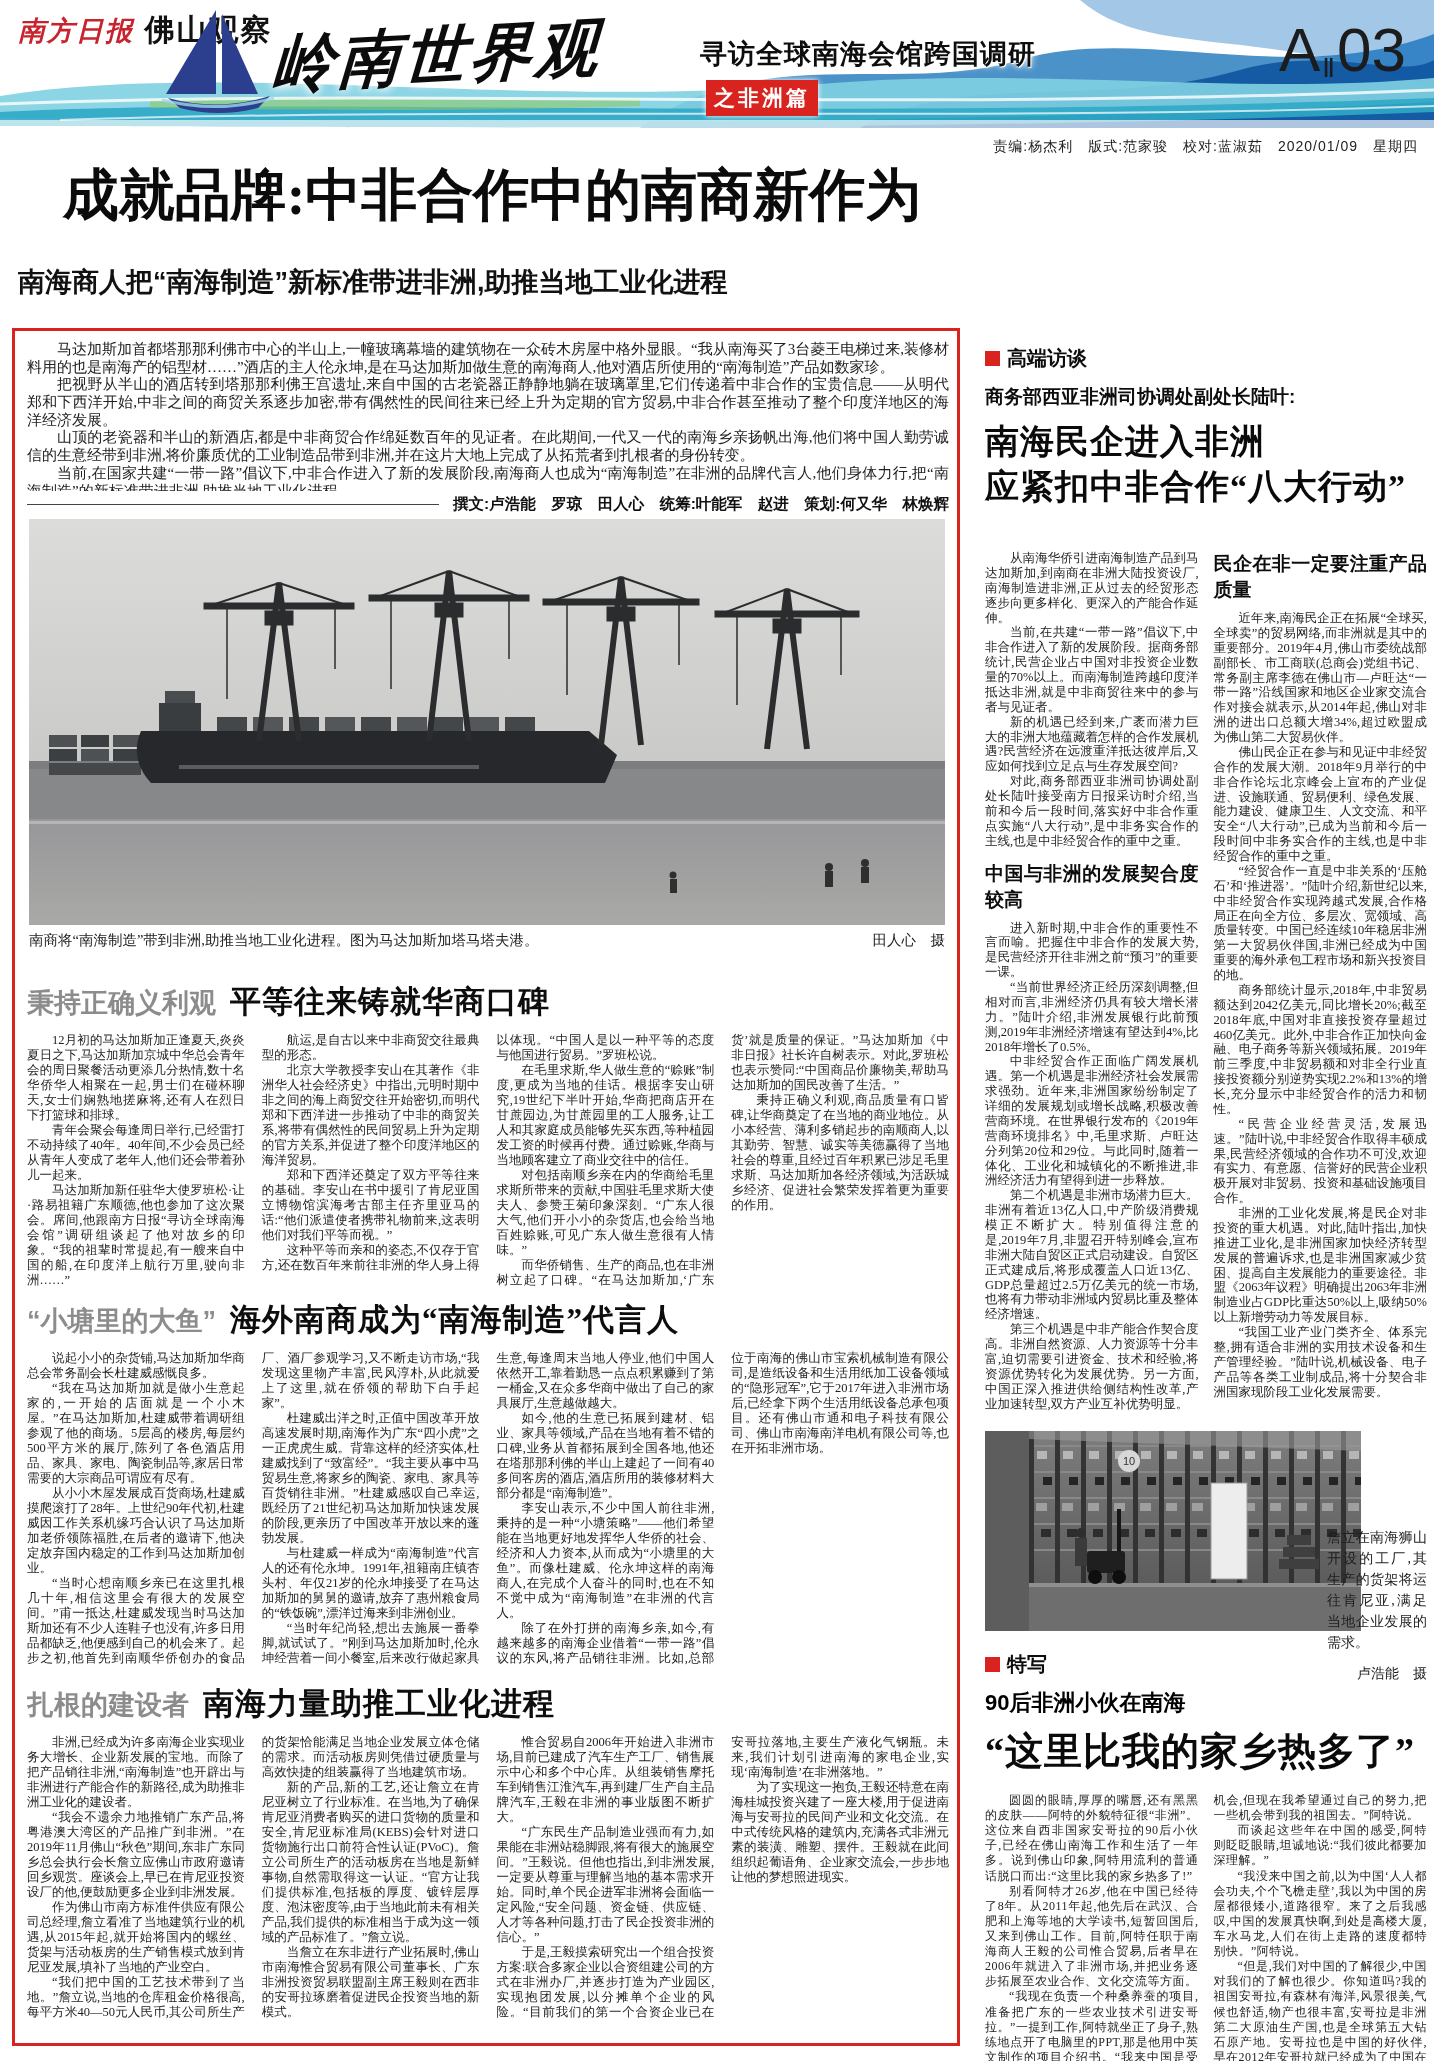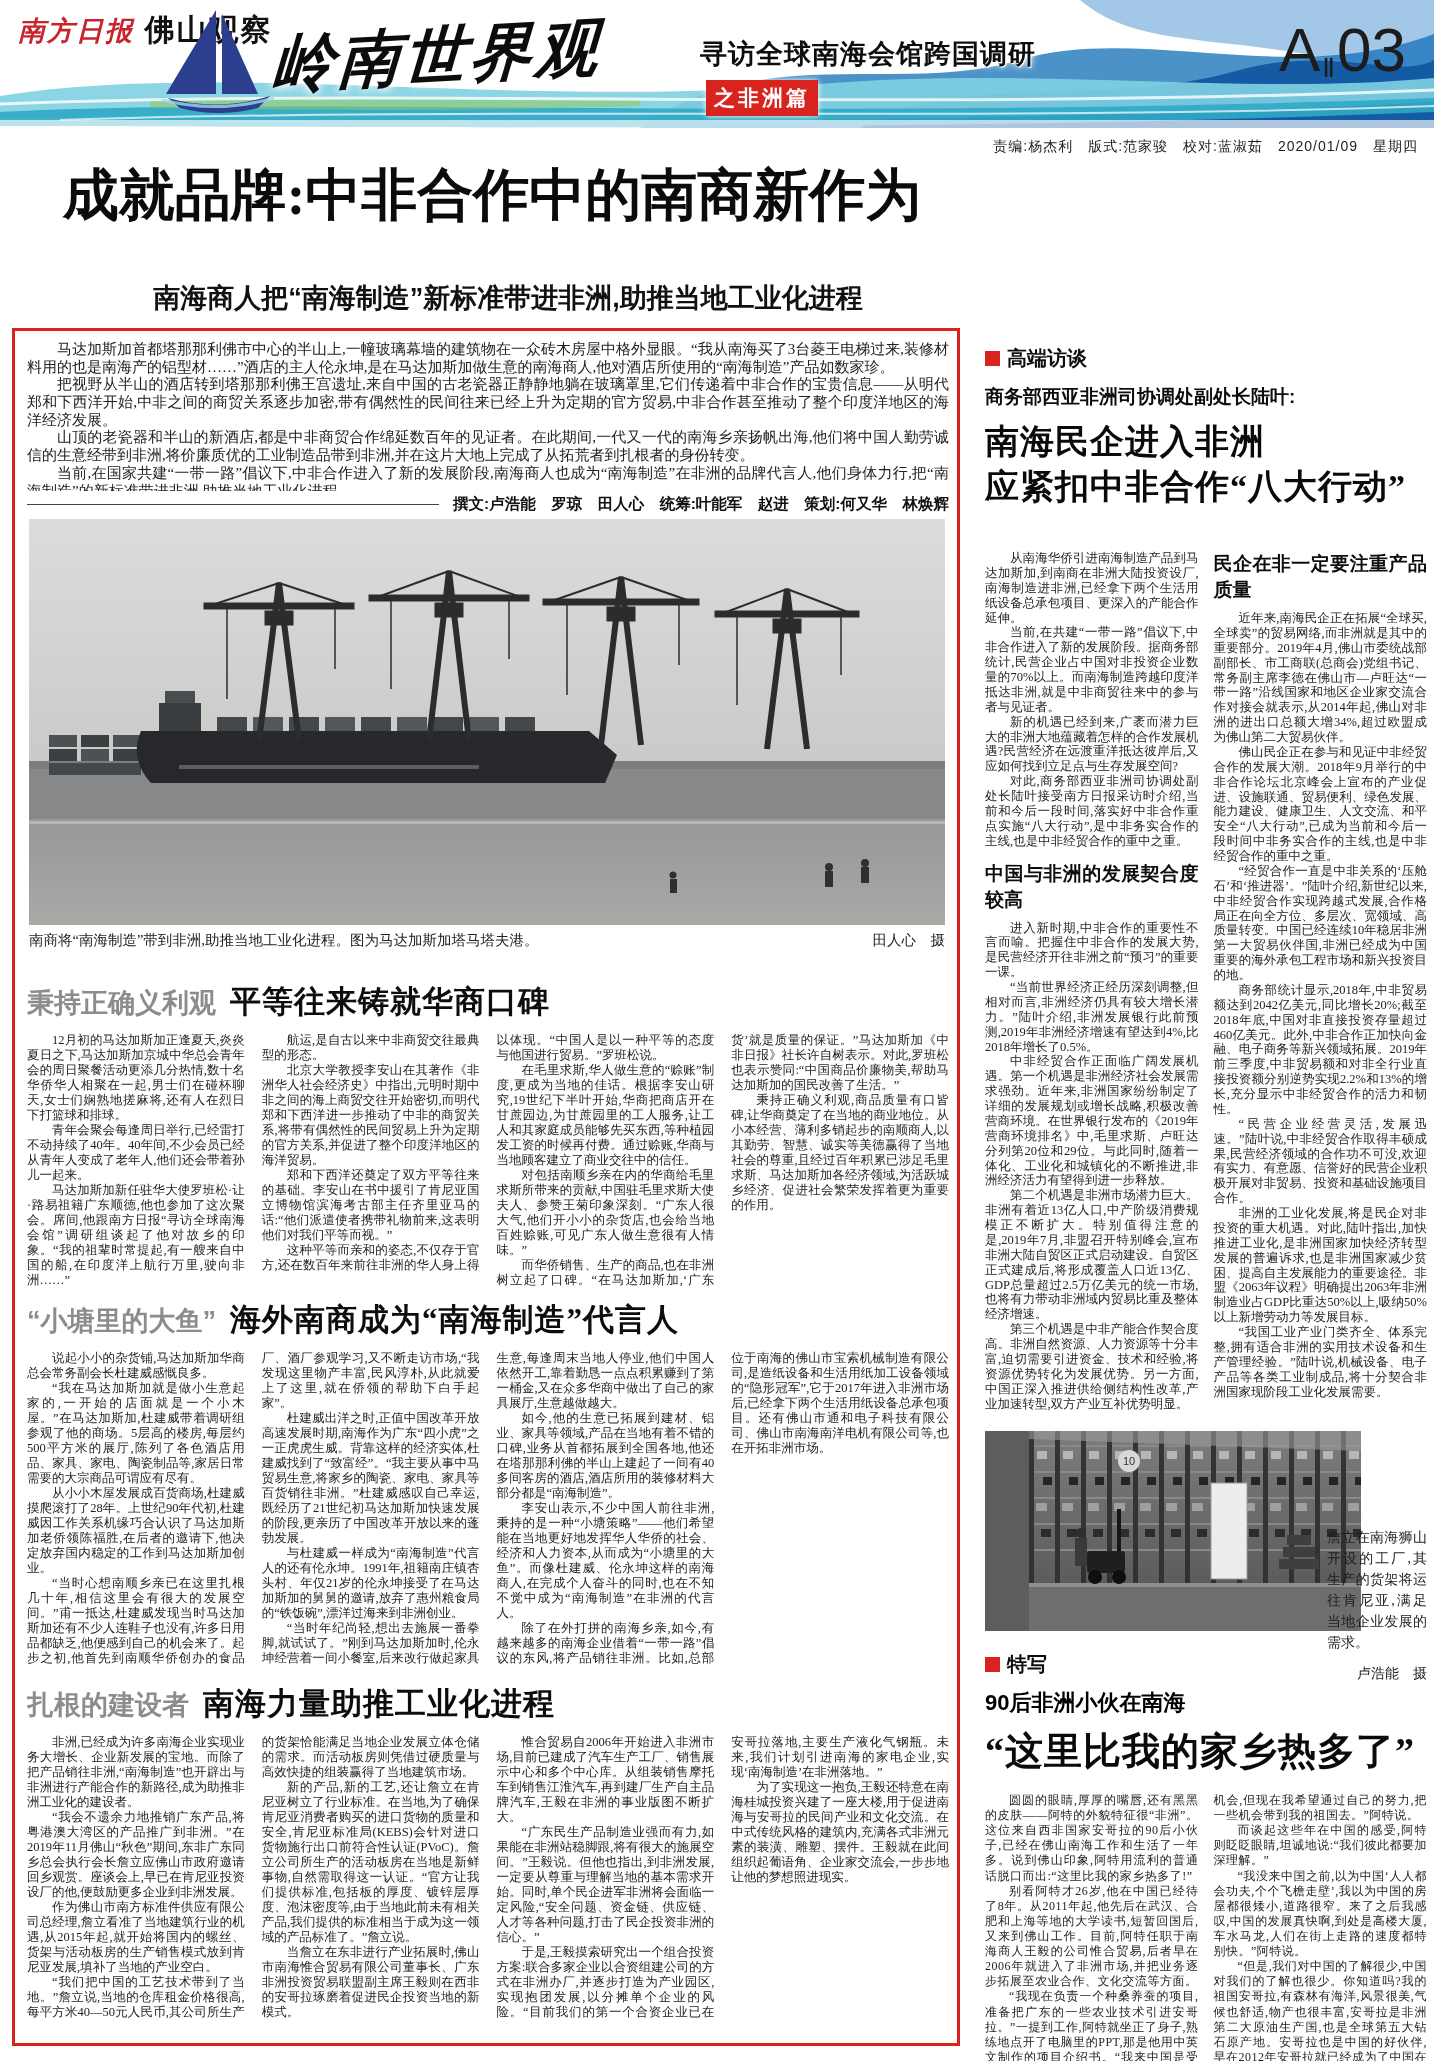--- a/index.html
+++ b/index.html
@@ -19,21 +19,21 @@
   .africa-badge{position:absolute;left:706px;top:80px;background:var(--accent_red,#d8231e);color:#fff;
             font:700 21px "Liberation Sans",sans-serif;padding:4px 8px;letter-spacing:3px;box-shadow:0 0 6px #fff;}
   .pageno{position:absolute;right:28px;top:14px;color:#1c1c1c;font-family:"Liberation Sans",sans-serif;font-weight:400;}
   .pageno .big{font-size:62px;}
   .pageno .sub{font-size:26px;vertical-align:-6px;margin:0 2px;}
   
   .credits{position:absolute;right:16px;top:138px;font:14px "Liberation Sans",sans-serif;color:#222;letter-spacing:1px;}
   
   .main-title{position:absolute;left:18px;top:158px;width:948px;margin:0;text-align:center;
       font:900 56px "Liberation Serif",serif;color:#0b0b0b;letter-spacing:0px;}
-  .deck{position:absolute;left:18px;top:264px;width:948px;margin:16px;text-align:center;
+  .deck{position:absolute;left:18px;top:264px;width:948px;margin:0;
       font:700 27px "Liberation Sans",sans-serif;color:#111;}
   
   .redbox{position:absolute;left:12px;top:328px;width:948px;height:1718px;box-sizing:border-box;
       border:3px solid var(--accent_red,#dd2420);background:#fff;}
   .lead{position:absolute;left:12px;top:10px;width:922px;height:150px;overflow:hidden;}
   .lead p{margin:0;text-indent:2em;text-align:justify;font:15px/1.18 "Liberation Serif",serif;color:#222;}
   .byline-row{position:absolute;left:12px;top:163px;width:922px;display:flex;align-items:center;gap:14px;}
   .byline-row .rule{flex:1;height:1px;background:#444;}
   .byline{font:700 15.5px "Liberation Sans",sans-serif;color:#111;white-space:nowrap;}
   .main-photo{position:absolute;left:14px;top:188px;width:916px;height:406px;margin:0;background:#c9c9c7;}
@@ -279,21 +279,21 @@
   <aside class="sidebar">
 
     <div class="interview">
       <div class="label-row">
         <span class="sq"></span>
         <span>高端访谈</span>
       </div>
       <div class="iv-kicker">商务部西亚非洲司协调处副处长陆叶:</div>
       <h3 class="iv-head"><span>南海民企进入非洲</span><br><span>应紧扣中非合作“八大行动”</span></h3>
       <div class="iv-body">
-          <p>从南海华侨引进南海制造产品到马达加斯加,到南商在非洲大陆投资设厂,南海制造进非洲,已经拿下两个生活用纸设备总承包项目、更深入的产能合作延伸。</p>
+          <p>从南海华侨引进南海制造产品到马达加斯加,到南商在非洲大陆投资设厂,南海制造进非洲,正从过去的经贸形态逐步向更多样化、更深入的产能合作延伸。</p>
           <p>当前,在共建“一带一路”倡议下,中非合作进入了新的发展阶段。据商务部统计,民营企业占中国对非投资企业数量的70%以上。而南海制造跨越印度洋抵达非洲,就是中非商贸往来中的参与者与见证者。</p>
           <p>新的机遇已经到来,广袤而潜力巨大的非洲大地蕴藏着怎样的合作发展机遇?民营经济在远渡重洋抵达彼岸后,又应如何找到立足点与生存发展空间?</p>
           <p>对此,商务部西亚非洲司协调处副处长陆叶接受南方日报采访时介绍,当前和今后一段时间,落实好中非合作重点实施“八大行动”,是中非务实合作的主线,也是中非经贸合作的重中之重。</p>
           <h4 class="sub">中国与非洲的发展契合度较高</h4>
           <p>进入新时期,中非合作的重要性不言而喻。把握住中非合作的发展大势,是民营经济开往非洲之前“预习”的重要一课。</p>
           <p>“当前世界经济正经历深刻调整,但相对而言,非洲经济仍具有较大增长潜力。”陆叶介绍,非洲发展银行此前预测,2019年非洲经济增速有望达到4%,比2018年增长了0.5%。</p>
           <p>中非经贸合作正面临广阔发展机遇。第一个机遇是非洲经济社会发展需求强劲。近年来,非洲国家纷纷制定了详细的发展规划或增长战略,积极改善营商环境。在世界银行发布的《2019年营商环境排名》中,毛里求斯、卢旺达分列第20位和29位。与此同时,随着一体化、工业化和城镇化的不断推进,非洲经济活力有望得到进一步释放。</p>
           <p>第二个机遇是非洲市场潜力巨大。非洲有着近13亿人口,中产阶级消费规模正不断扩大。特别值得注意的是,2019年7月,非盟召开特别峰会,宣布非洲大陆自贸区正式启动建设。自贸区正式建成后,将形成覆盖人口近13亿、GDP总量超过2.5万亿美元的统一市场,也将有力带动非洲域内贸易比重及整体经济增速。</p>
           <p>第三个机遇是中非产能合作契合度高。非洲自然资源、人力资源等十分丰富,迫切需要引进资金、技术和经验,将资源优势转化为发展优势。另一方面,中国正深入推进供给侧结构性改革,产业加速转型,双方产业互补优势明显。</p>
           <h4 class="sub">民企在非一定要注重产品质量</h4>

